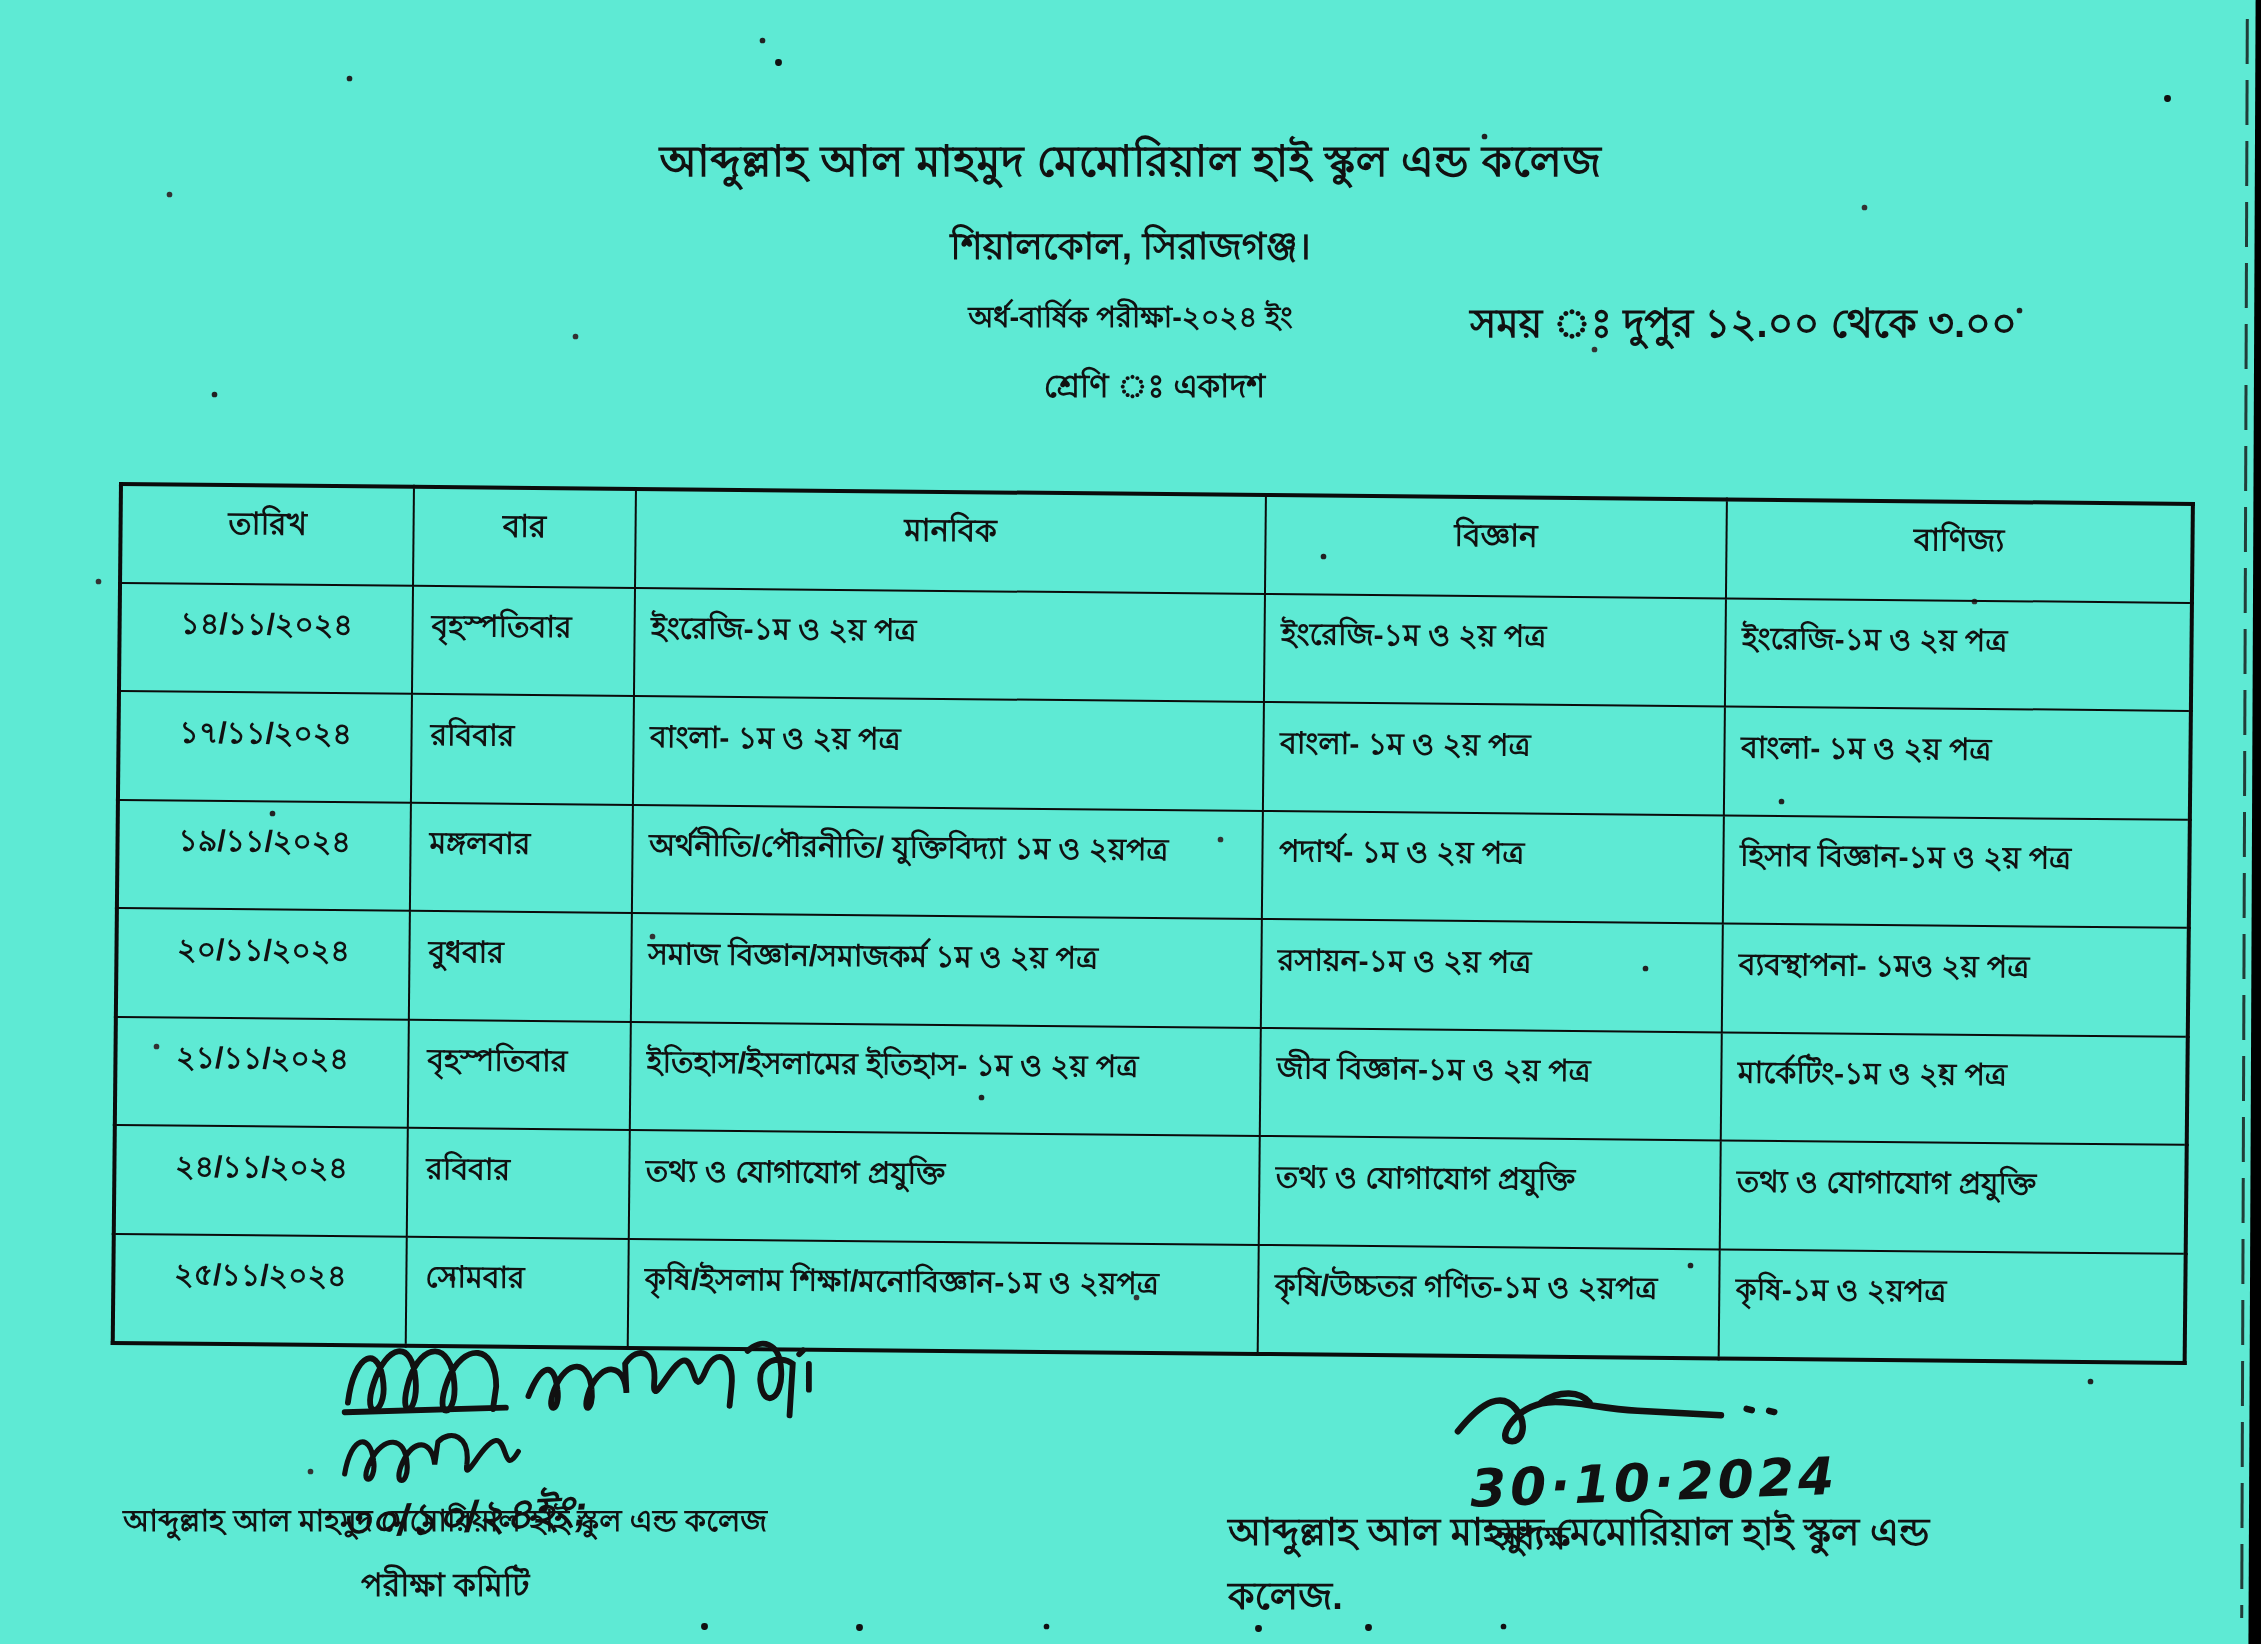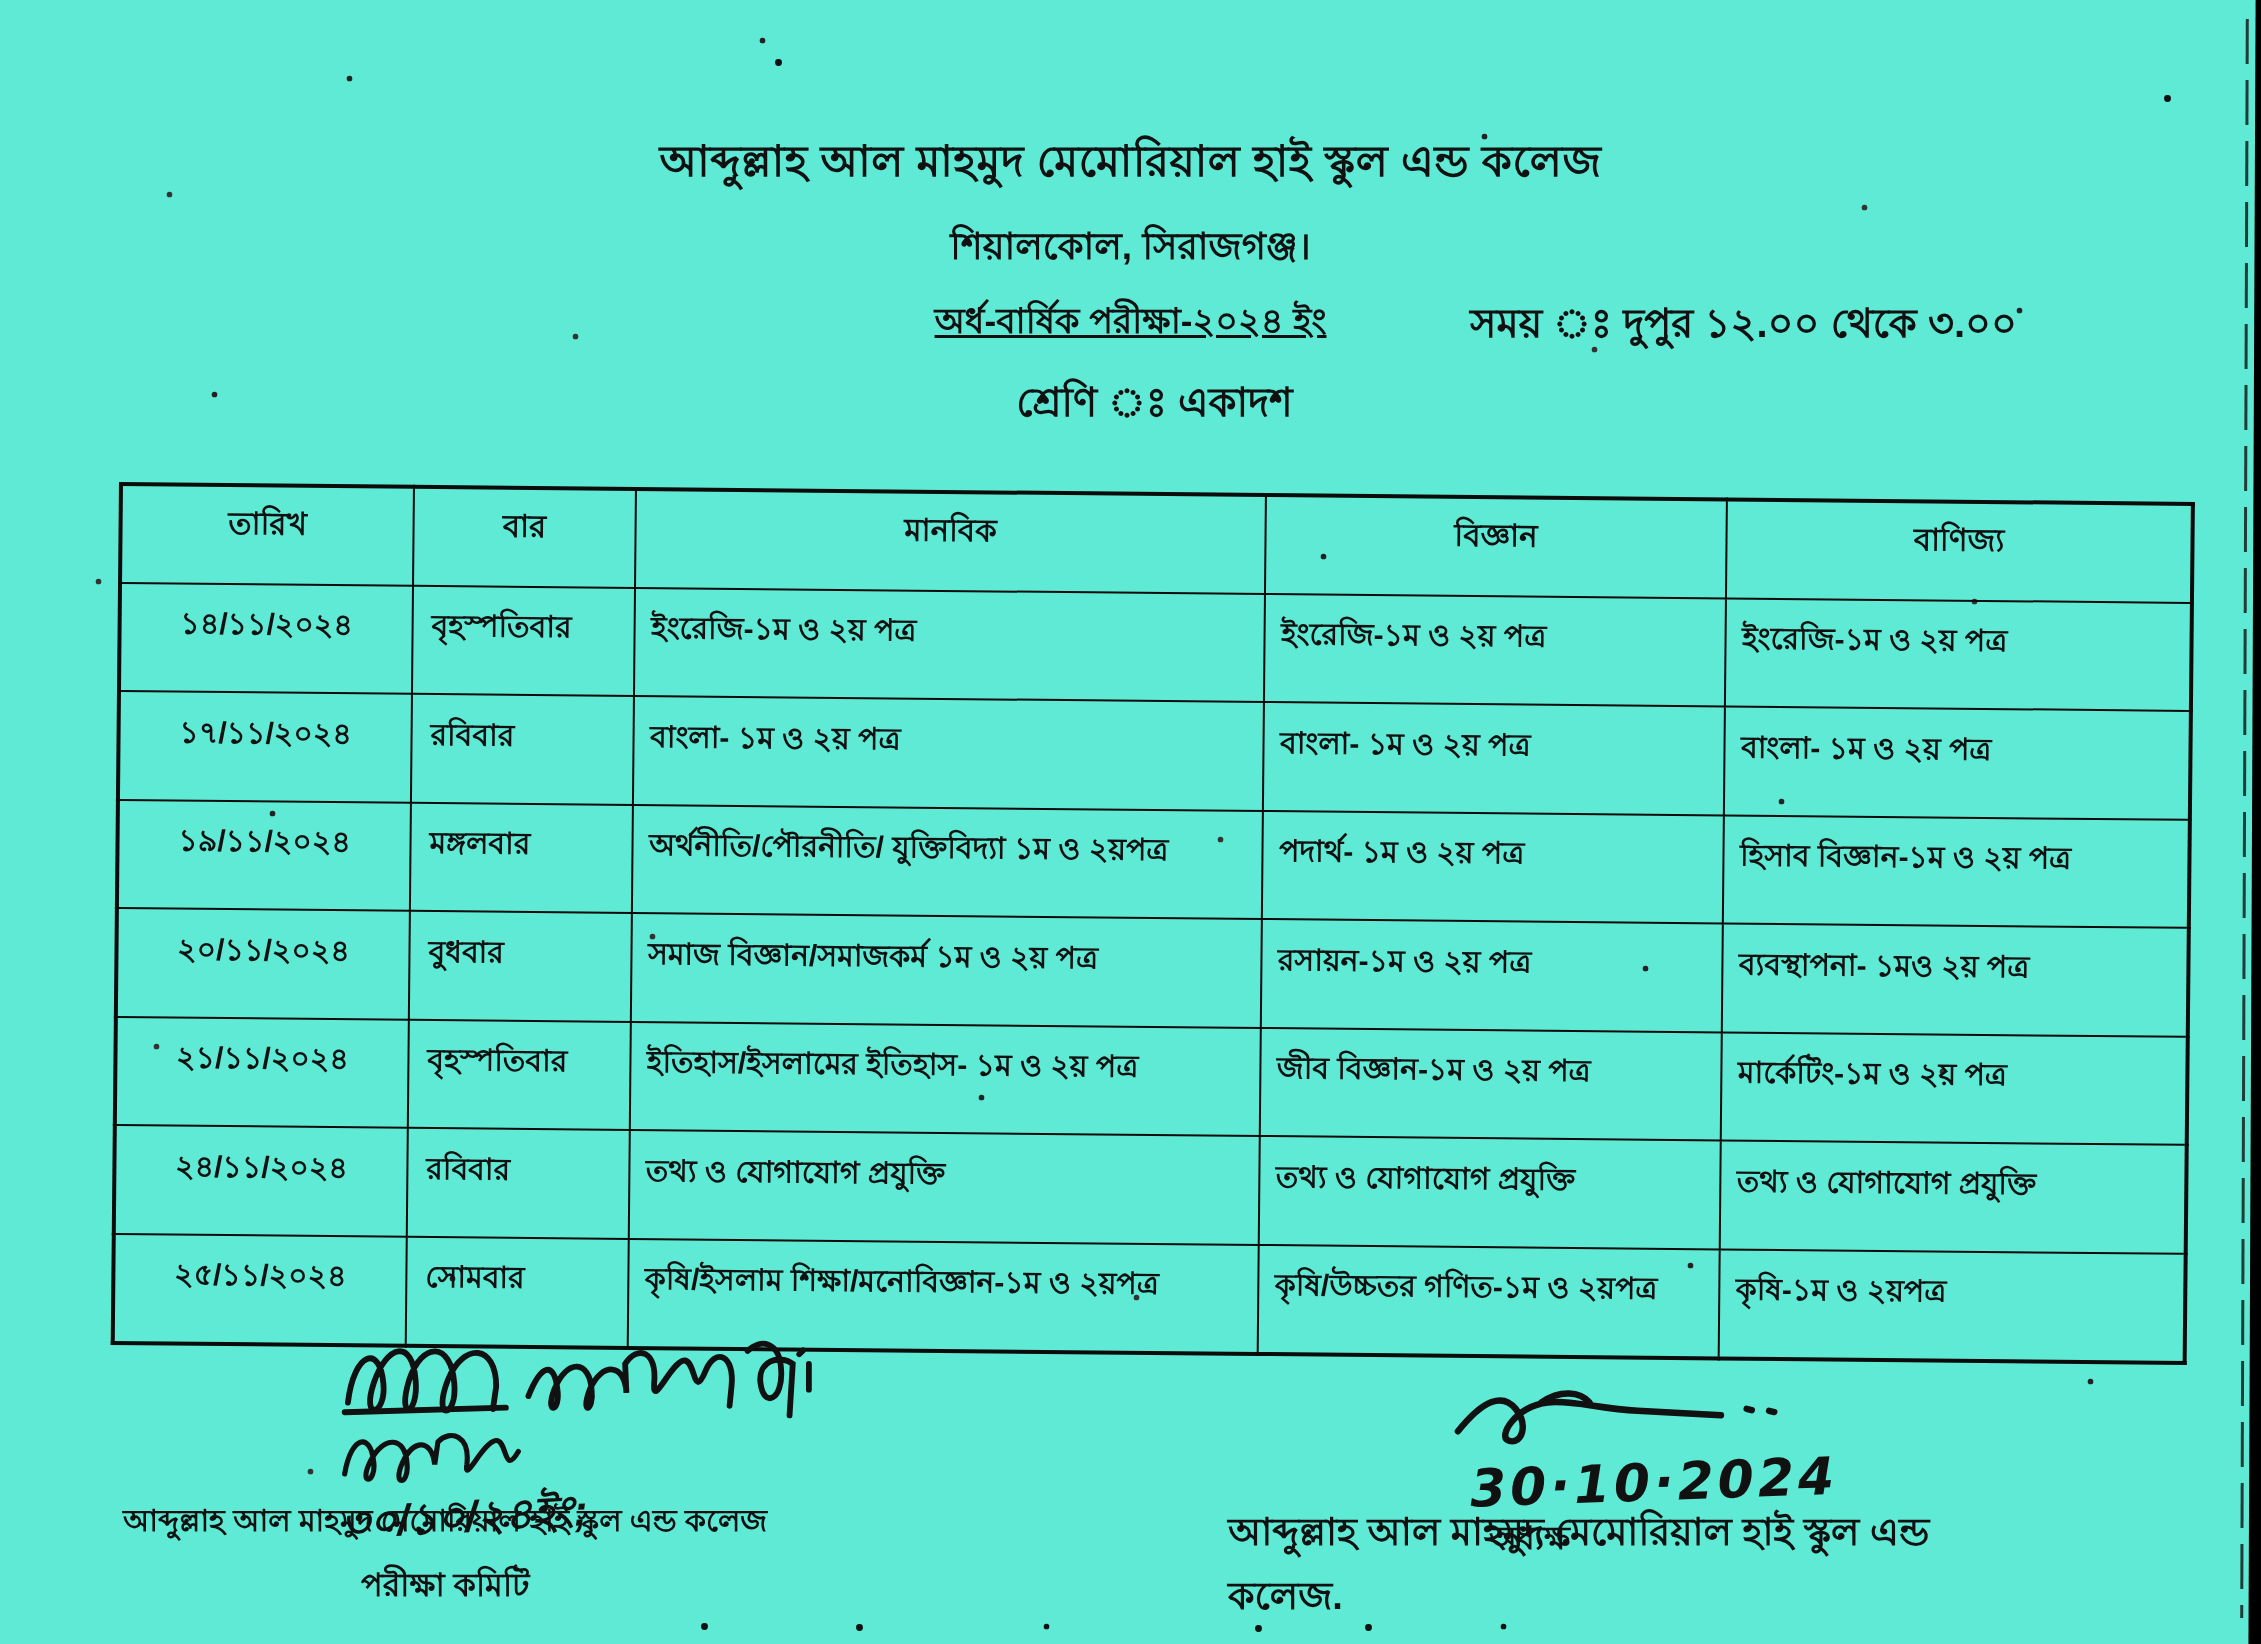--- a/index.html
+++ b/index.html
@@ -26,22 +26,22 @@
       451px 1277px 0 1.3px #222, 1135px 1296px 0 1.3px #333, 1689px 1264px 0 1.3px #222,
       703px 1625px 0 1.9px #111, 858px 1626px 0 1.9px #111, 1045px 1625px 0 1.3px #111,
       1257px 1627px 0 1.9px #111, 1367px 1626px 0 1.9px #111, 1502px 1625px 0 1.3px #111,
       309px 1470px 0 1.3px #333, 2089px 1380px 0 1.3px #222, 574px 335px 0 1.3px #333,
       2166px 97px 0 1.9px #111, 651px 935px 0 1.3px #333, 1644px 967px 0 1.3px #222;
   }
   
   .header{position:absolute;top:129px;left:0;width:2261px;text-align:center;font-weight:700;}
   .h-school{font-size:43px;letter-spacing:0.6px;}
   .h-location{font-size:37px;margin-top:17px;}
-  .h-exam{font-size:35px;margin-top:14px;text-decoration:underline;}
-  .h-class{font-size:40px;margin-top:18px;padding-left:48px;}
+  .h-exam{font-size:29px;margin-top:14px;}
+  .h-class{font-size:32px;margin-top:18px;padding-left:48px;}
   .h-schedule{font-size:39px;margin-top:15.5px;}
   .time-line{
     position:absolute;top:292px;left:1470px;width:774px;
     font-size:40px;font-weight:700;text-align:left;
   }
   
   .sched-table{
     position:absolute;top:482px;left:119px;
     border-collapse:collapse;table-layout:fixed;width:2073px;
     transform:rotate(0.55deg);transform-origin:0 0;

